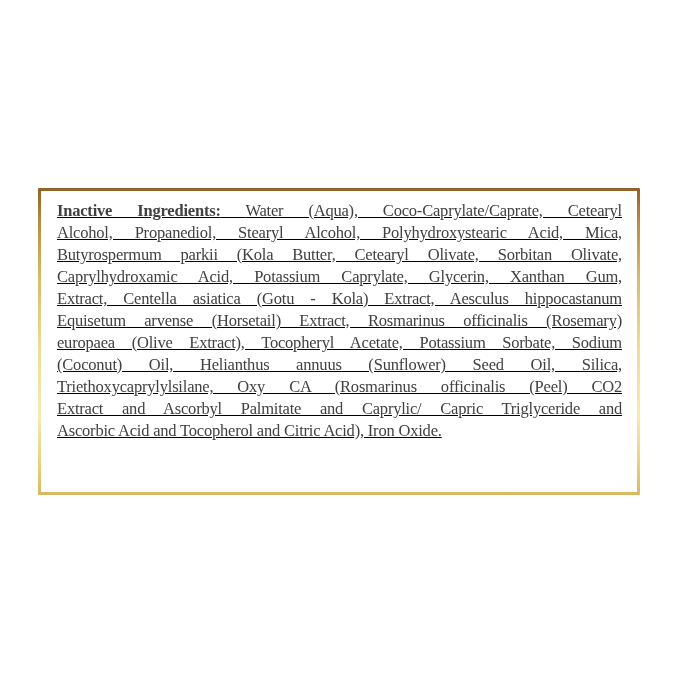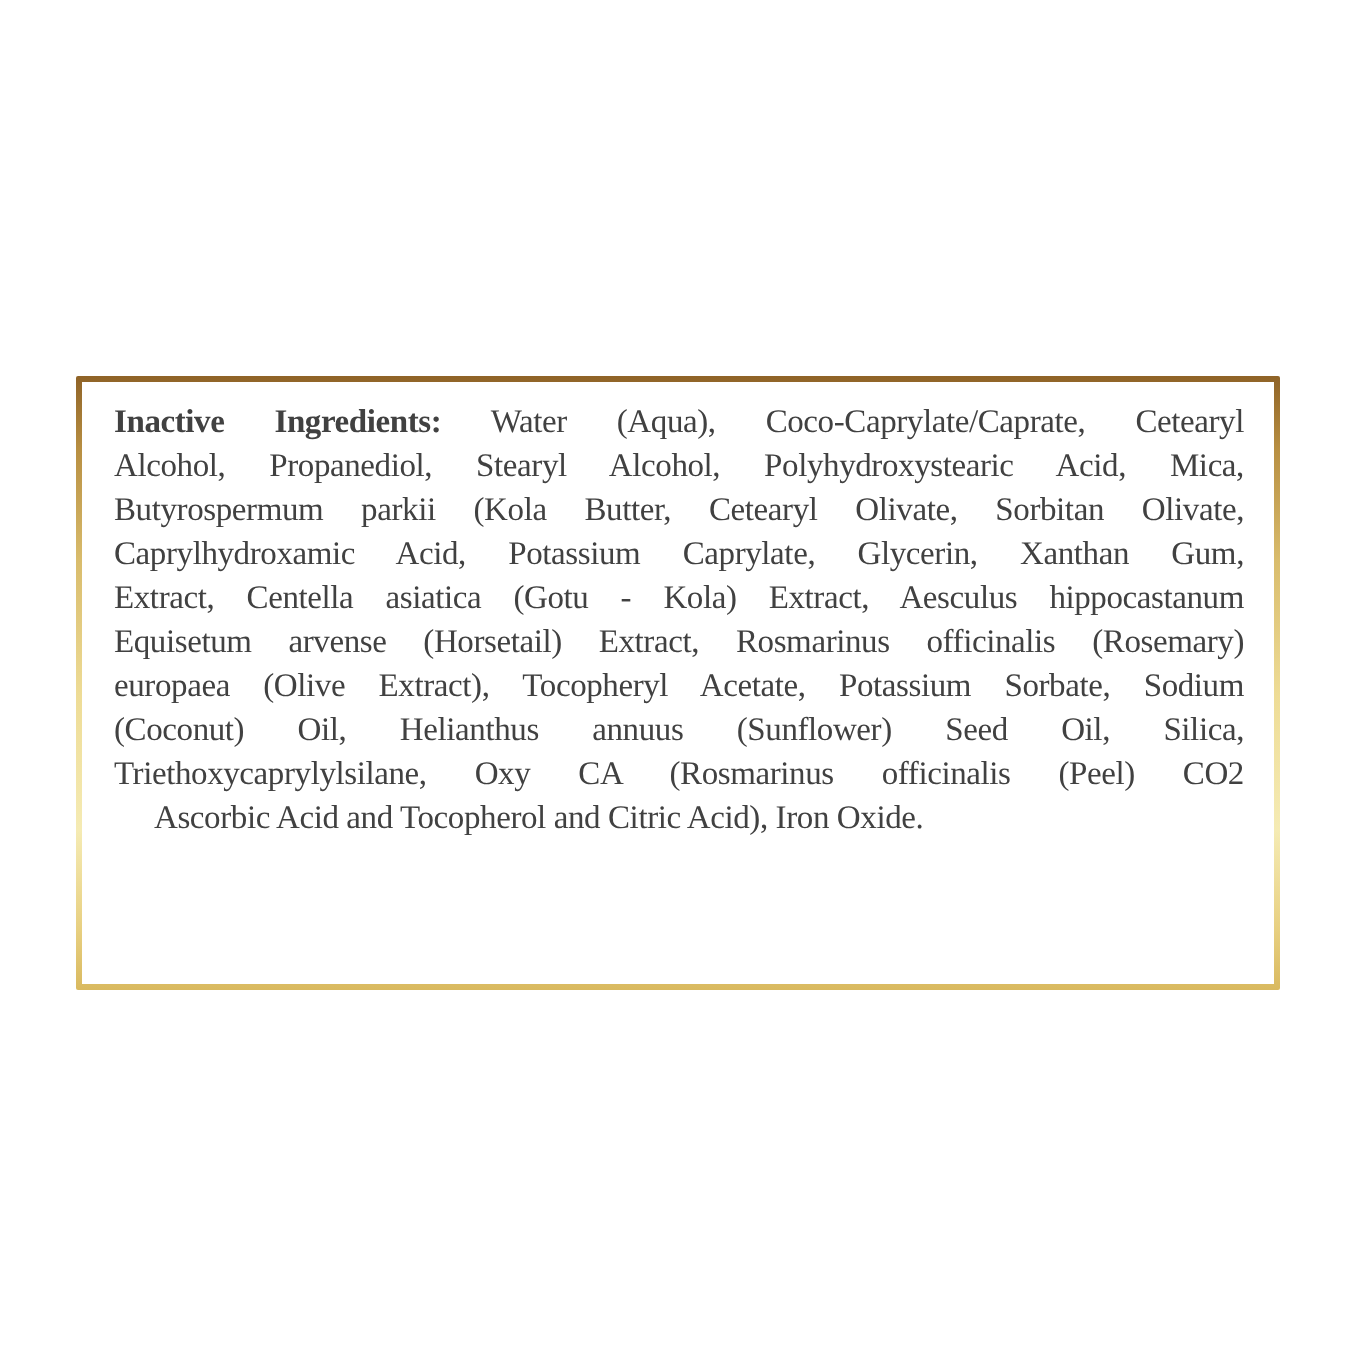--- a/index.html
+++ b/index.html
@@ -32,37 +32,37 @@
       #e8d081 90%,
       #d9b95f 100%);
     border-radius: 1px;
   }
   .label-panel {
     width: 100%;
     height: 100%;
     box-sizing: border-box;
     background: #ffffff;
     padding: 9px 15px 15px 16px;
+    text-decoration: underline;
   }
   .ingredients-text {
     color: #414141;
     font-size: 16.5px;
     line-height: 22px;
     letter-spacing: -0.2px;
   }
   .line {
     text-align: justify;
     text-align-last: justify;
     height: 22px;
     overflow: hidden;
     white-space: normal;
   }
   .line.last {
     text-align-last: left;
-    margin-left: 20px;
   }
   .heading {
     font-weight: bold;
   }
 </style>
 </head>
 <body>
 
 <div class="canvas">
   <div class="gold-frame">
@@ -71,18 +71,19 @@
         <div class="line"><span class="heading">Inactive Ingredients:</span> <span>Water (Aqua), Coco-Caprylate/Caprate, Cetearyl</span></div>
         <div>
             <div class="line">Alcohol, Propanediol, Stearyl Alcohol, Polyhydroxystearic Acid, Mica,</div>
             <div class="line">Butyrospermum parkii (Kola Butter, Cetearyl Olivate, Sorbitan Olivate,</div>
             <div class="line">Caprylhydroxamic Acid, Potassium Caprylate, Glycerin, Xanthan Gum,</div>
             <div class="line">Extract, Centella asiatica (Gotu - Kola) Extract, Aesculus hippocastanum</div>
             <div class="line">Equisetum arvense (Horsetail) Extract, Rosmarinus officinalis (Rosemary)</div>
             <div class="line">europaea (Olive Extract), Tocopheryl Acetate, Potassium Sorbate, Sodium</div>
             <div class="line">(Coconut) Oil, Helianthus annuus (Sunflower) Seed Oil, Silica,</div>
             <div class="line">Triethoxycaprylylsilane, Oxy CA (Rosmarinus officinalis (Peel) CO2</div>
+            <div class="line">Extract and Ascorbyl Palmitate and Caprylic/ Capric Triglyceride and</div>
             <div class="line last">Ascorbic Acid and Tocopherol and Citric Acid), Iron Oxide.</div>
           </div>
       </div>
     </div>
   </div>
 </div>
 
 </body></html>

